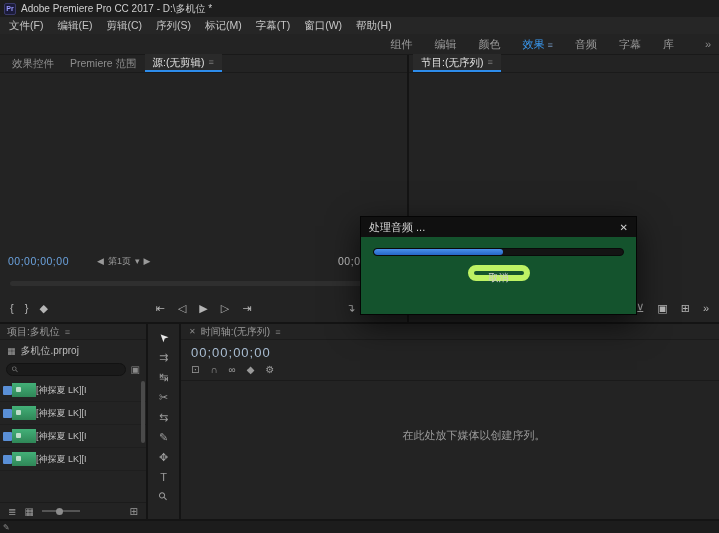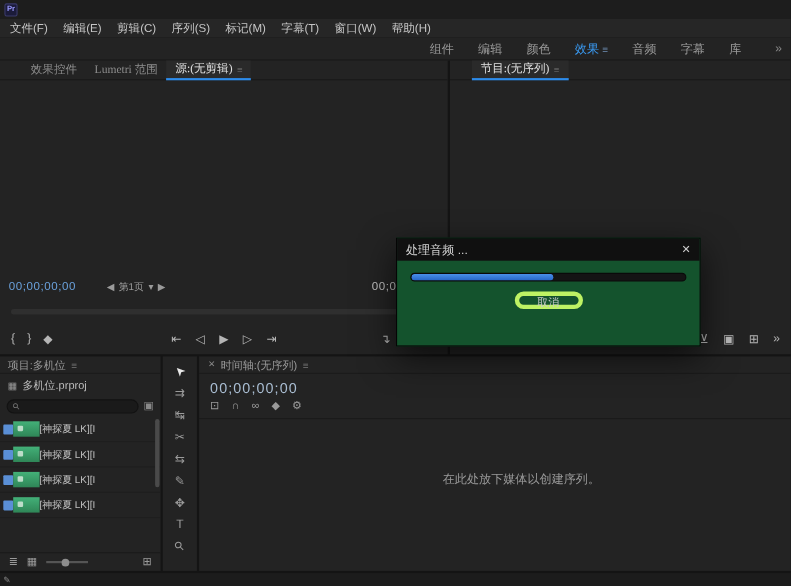--- a/index.html
+++ b/index.html
@@ -26,22 +26,22 @@
     background:#232323; border-bottom:1px solid #191919;
     display:flex; align-items:center; justify-content:flex-end; padding-right:8px;
     font-size:11px; color:#9a9a9a; }
   .ws-tab { padding:0 11px; white-space:nowrap; }
   .ws-tab.active { color:#3a9bf4; }
   .ws-menu { font-size:9px; color:#6f8fb5; margin-left:3px; }
   .ws-overflow { margin-left:20px; color:#8a8a8a; }
   
   .src-panel  { position:absolute; left:0;    top:55px; width:407px; height:267px; background:#232323; }
   .prog-panel { position:absolute; left:409px; top:55px; width:310px; height:267px; background:#232323; }
-  .ptabs { height:18px; display:flex; align-items:center; padding-left:20px;
-    font-size:10.5px; color:#8d8d8d; border-bottom:1px solid #1a1a1a;font-family:Liberation Serif, serif; }
+  .ptabs { height:18px; display:flex; align-items:flex-end; padding-left:4px;
+    font-size:10.5px; color:#8d8d8d; border-bottom:1px solid #1a1a1a; }
   .ptab { padding:0 8px; height:18px; line-height:18px; white-space:nowrap; display:flex; align-items:center; gap:4px; }
   .ptab.active { color:#e0e0e0; background:#2a2a2a; border-bottom:2px solid #2d8ceb; }
   .pmenu { font-size:9px; color:#777; }
   .tc-row { position:absolute; left:0; right:0; top:198px; height:16px;
     display:flex; align-items:center; padding:0 8px; font-size:10.5px; }
   .tc-blue { color:#6ba2dd; letter-spacing:.5px; }
   .pager { display:flex; align-items:center; gap:4px; margin-left:28px;
     font-size:9px; color:#9a9a9a; }
   .tc-duration { margin-left:auto; color:#c2c2c2; letter-spacing:.5px; }
   .scrubbar { position:absolute; left:10px; right:10px; top:226px; height:5px;
@@ -59,21 +59,21 @@
   .dlg-header { height:20px; background:#101010; display:flex; align-items:center;
     padding:0 8px; font-size:11px; color:#d6d6d6; }
   .dlg-close { margin-left:auto; font-size:10px; color:#cfcfcf; }
   .dlg-body { padding:11px 12px 0; }
   .dlg-msg { font-size:11px; color:#c6c6c6; margin-bottom:9px; }
   .progress { height:8px; background:#141414; border:1px solid #0a0a0a;
     border-radius:4px; overflow:hidden; }
   .progress-fill { height:100%; width:52%; border-radius:4px;
     background:linear-gradient(180deg,#4a90ea,#2566c8); }
   .dlg-cancel { display:block; margin:9px auto 12px; width:62px; height:16px;
-    border:4px solid #bef264; border-radius:9px; background:transparent;
+    border:6px solid #bef264; border-radius:9px; background:transparent;
     font-size:10px; color:#c9c9c9; line-height:13px;
     font-family:inherit; }
   
   .project-panel { position:absolute; left:0; top:324px; width:146px; height:195px; background:#232323; }
   .sm-tabrow { height:16px; display:flex; align-items:center; gap:5px; padding:0 7px;
     font-size:10px; color:#9a9a9a; border-bottom:1px solid #1b1b1b; }
   .proj-file { display:flex; align-items:center; gap:5px; padding:4px 7px 2px;
     font-size:10px; color:#bdbdbd; }
   .file-ico { font-size:9px; color:#9a9a9a; }
   .search-row { display:flex; align-items:center; gap:5px; padding:3px 6px; }
@@ -124,20 +124,21 @@
   
   .statusbar { position:absolute; left:0; top:521px; width:719px; height:12px;
     background:#1c1c1c; display:flex; align-items:center; padding:0 3px;
     font-size:8px; color:#8a8a8a; }
 </style>
 </head>
 <body>
 
 <div class="titlebar">
   <span class="badge">Pr</span>
+  <span>Adobe Premiere Pro CC 2017 - D:\多机位 *</span>
 </div>
 
 <div class="menubar">
   <span class="menu-item">文件(F)</span>
   <span class="menu-item">编辑(E)</span>
   <span class="menu-item">剪辑(C)</span>
   <span class="menu-item">序列(S)</span>
   <span class="menu-item">标记(M)</span>
   <span class="menu-item">字幕(T)</span>
   <span class="menu-item">窗口(W)</span>
@@ -151,21 +152,21 @@
   <span class="ws-tab active"><span>效果</span><span class="ws-menu">≡</span></span>
   <span class="ws-tab">音频</span>
   <span class="ws-tab">字幕</span>
   <span class="ws-tab">库</span>
   <span class="ws-overflow">»</span>
 </div>
 
 <div class="src-panel">
   <div class="ptabs">
     <span class="ptab">效果控件</span>
-    <span class="ptab">Lumetri 范围</span>
+    <span class="ptab">Premiere 范围</span>
     <span class="ptab active">
         <span>源:(无剪辑)</span>
         <span class="pmenu">≡</span>
       </span>
   </div>
   <div class="tc-row">
     <span class="tc-blue">00;00;00;00</span>
     <span class="pager">
       <span>◀</span>
       <span>第1页</span>

